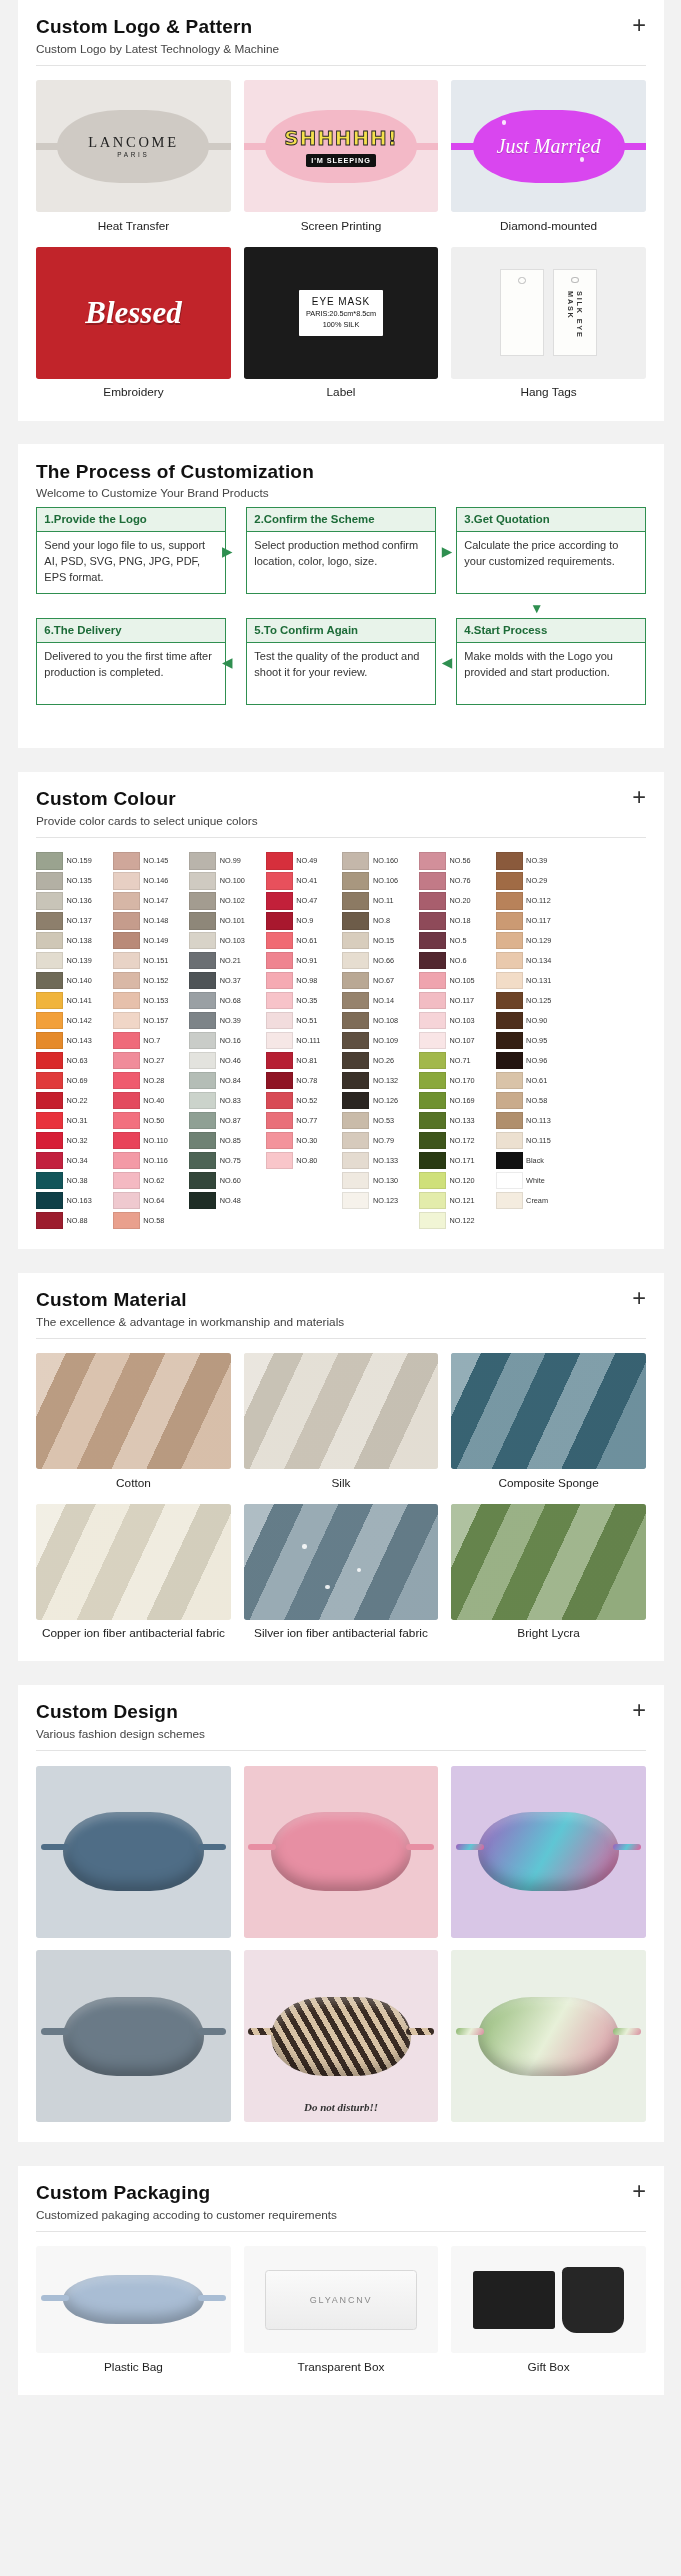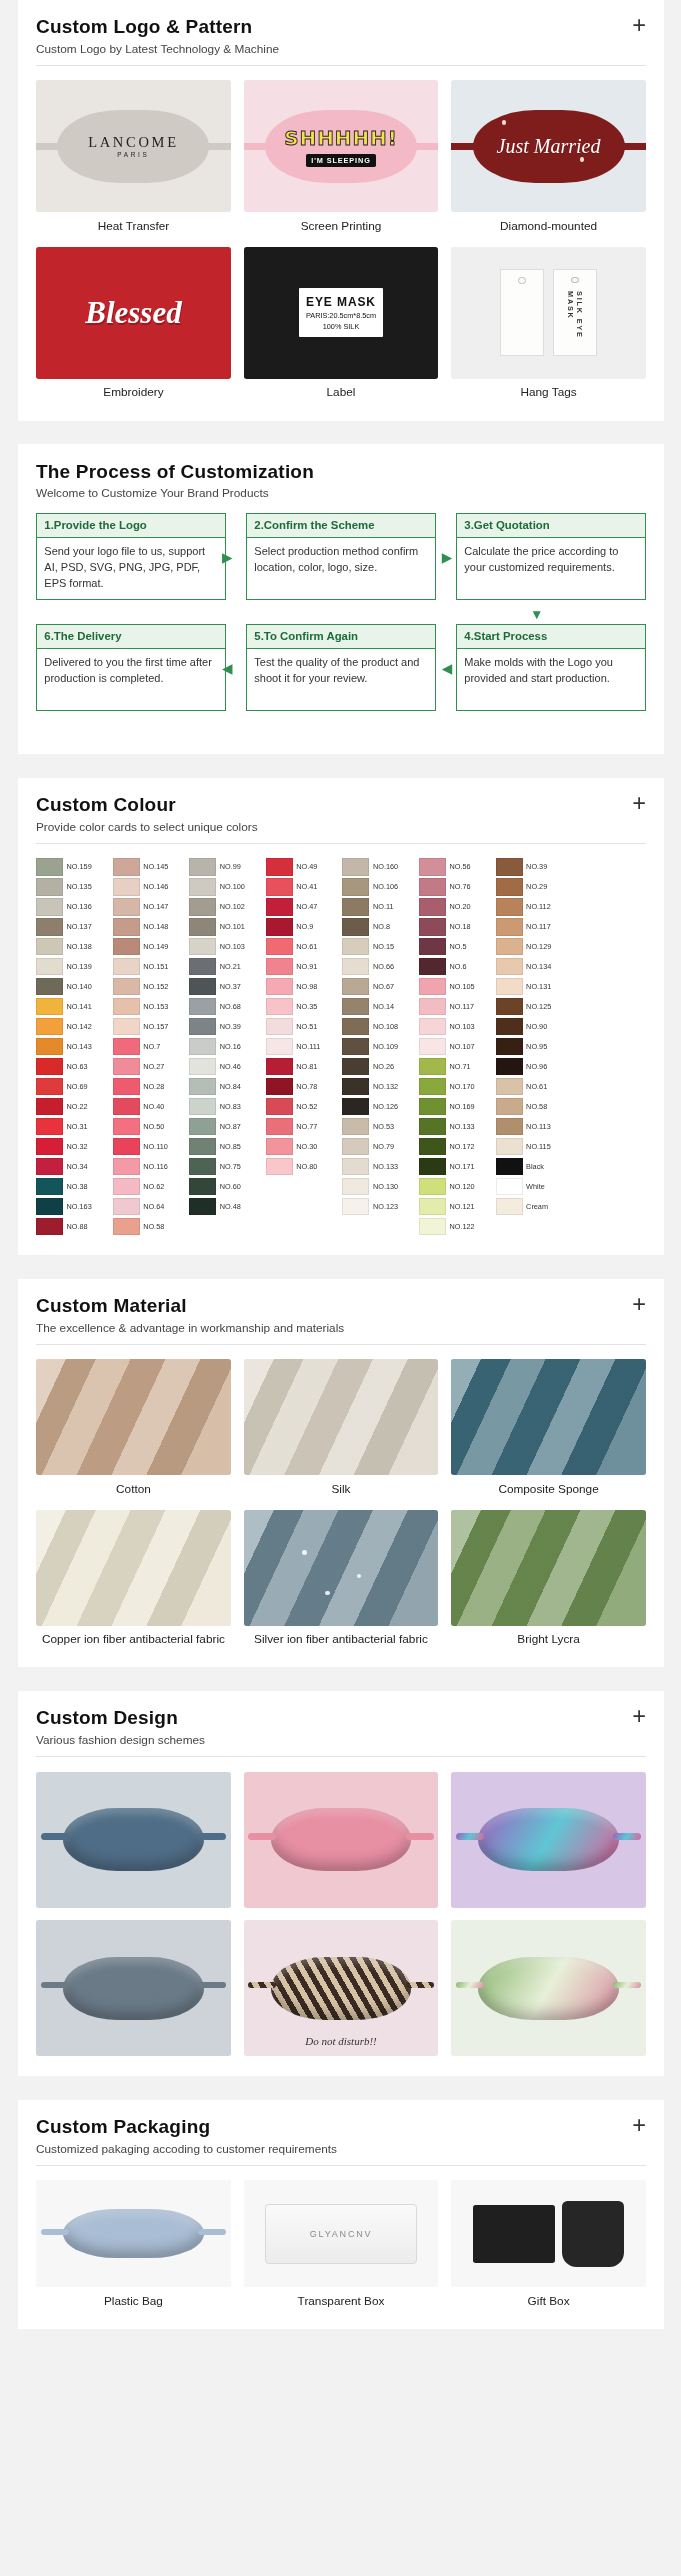--- a/index.html
+++ b/index.html
@@ -68,21 +68,21 @@
     color: #fff; text-shadow: 0 0.9px 0.9px rgba(0,0,0,.2);
   }
   .embroidery-txt {
     font-family: "Liberation Serif", serif; font-style: italic; font-weight: bold;
     font-size: 31px; color: #fff; text-shadow: 0.9px 1.8px 0 rgba(0,0,0,.25);
   }
   .label-box {
     background: #fff; color: #111; font-size: 7.3px; text-align: center;
     padding: 4.5px 7.3px; line-height: 1.5; border-radius: 0.9px;
   }
-  .label-title { font-weight: bold; font-size: 12px; letter-spacing: 0.9px; }
+  .label-title { font-weight: normal; font-size: 10px; letter-spacing: 0.9px; }
   .tag {
     width: 44px; height: 87px; background: #fdfdfb; border: 0.9px solid #ddd;
     display: flex; flex-direction: column; align-items: center; padding-top: 6.4px;
     font-size: 5.5px; color: #555; position: relative;
   }
   .tag::before {
     content: ""; width: 5.5px; height: 5.5px; border: 0.9px solid #bbb; border-radius: 50%;
   }
   .tag-v { writing-mode: vertical-rl; font-size: 7.3px; letter-spacing: 1.8px; color: #333; margin-top: 7.3px; font-weight: bold; }
 
@@ -106,21 +106,21 @@
     display: grid; grid-template-columns: repeat(8, 1fr); gap: 2.7px;
     background: #fff;
   }
   .swatch-col { display: flex; flex-direction: column; gap: 2.7px; }
   .swatch { display: flex; align-items: center; gap: 3.6px; }
   .sw-chip { width: 27px; height: 17.3px; border: 0.9px solid rgba(0,0,0,.08); flex: 0 0 auto; }
   .sw-lbl { font-size: 7.3px; color: #333; white-space: nowrap; }
 
   
   .mat-thumb { height: 116px; }
-  .des-thumb { height: 136px; }
+  .des-thumb { height: 172px; font-weight: bold; }
   .pack-thumb { height: 107px; background: #f7f7f7; }
 
   .fabric-fold {
     width: 100%; height: 100%;
     background:
       linear-gradient(115deg, rgba(255,255,255,.45) 0 12%, rgba(0,0,0,.08) 12% 24%, rgba(255,255,255,.3) 24% 38%, rgba(0,0,0,.07) 38% 52%, rgba(255,255,255,.35) 52% 66%, rgba(0,0,0,.09) 66% 80%, rgba(255,255,255,.25) 80% 100%);
   }
   .sparkle {
     position: absolute; width: 4.5px; height: 4.5px; background: rgba(255,255,255,.85);
     border-radius: 50%;
@@ -181,21 +181,21 @@
           <div class="mask-shape" style="background:#f3b9c7; flex-direction:column;">
             <div class="shh">SHHHHH!</div>
             <div class="sleep-badge">I'M SLEEPING</div>
           </div>
         </div>
         <div class="cap">Screen Printing</div>
       </div>
 
       <div class="cell">
         <div class="thumb" style="background:#e4e9ee">
-          <div class="mask-shape" style="background:#7f1d1d">
+          <div class="mask-shape" style="background:#d946ef">
             <div class="script">Just Married</div>
           </div>
           <div class="sparkle" style="top:30%;left:26%"></div>
           <div class="sparkle" style="top:58%;left:66%"></div>
         </div>
         <div class="cap">Diamond-mounted</div>
       </div>
 
       <div class="cell">
         <div class="thumb" style="background:#c1242a">
@@ -222,21 +222,21 @@
             <div class="tag-v">SILK EYE MASK</div>
           </div>
         </div>
         <div class="cap">Hang Tags</div>
       </div>
 
     </div>
   </div>
 
   <div class="section">
-    <div class="sec-head" style="border-bottom:none; padding-bottom:1.8px; margin-bottom:11px;">
+    <div class="sec-head" style="border-bottom:none; padding-bottom:1.8px; margin-bottom:5px;">
       <div class="sec-titles">
         <div class="sec-title">The Process of Customization</div>
         <div class="sec-sub">Welcome to Customize Your Brand Products</div>
       </div>
     </div>
 
     <div class="proc-grid">
       <div class="proc-box">
         <div class="proc-title">1.Provide the Logo</div>
         <div class="proc-body">Send your logo file to us, support AI, PSD, SVG, PNG, JPG, PDF, EPS format.</div>

